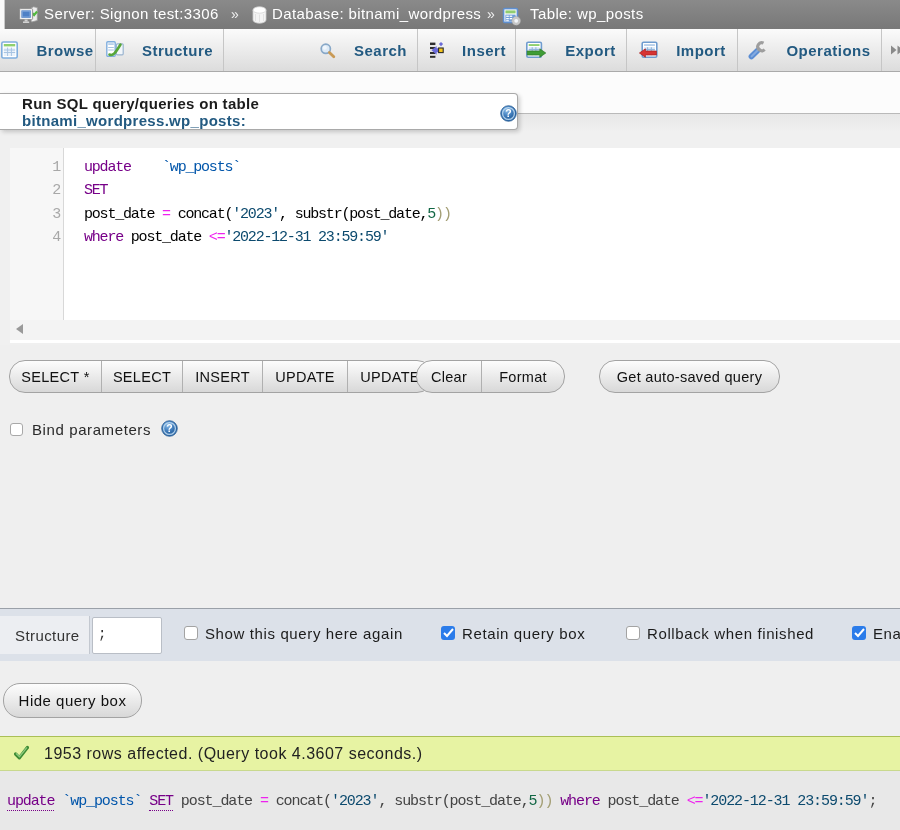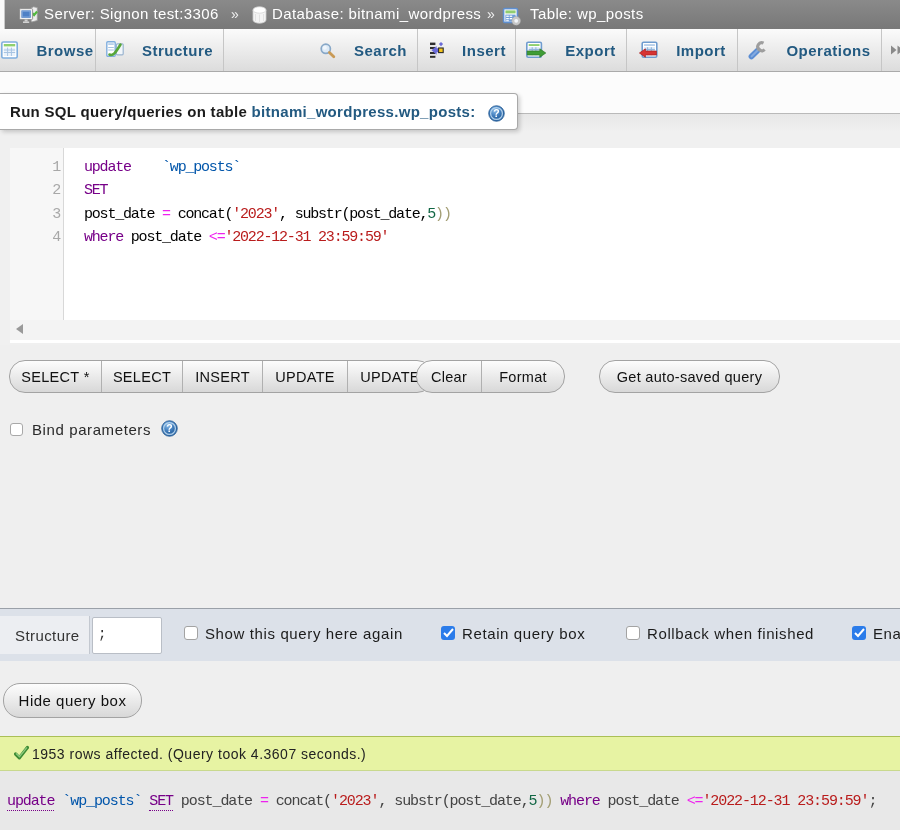--- a/index.html
+++ b/index.html
@@ -14,30 +14,30 @@
   #topbar .ic{position:absolute;display:inline-block;}
   
   #tabbar{left:0;top:29px;width:900px;height:43px;background:linear-gradient(#fbfbfb,#dcdcdc);border-bottom:1px solid #aaa;box-sizing:border-box;}
   .tab{position:absolute;top:0;height:42px;display:flex;align-items:center;justify-content:center;border-right:1px solid #c6c6c6;box-sizing:border-box;gap:18px;}
   .tab span{color:#235a81;font-weight:bold;font-size:15px;letter-spacing:.5px;}
   
   #whitezone{left:0;top:72px;width:900px;height:41px;background:#fcfcfc;}
   
   #fieldset{left:0;top:113px;width:900px;height:232px;background:#efefef;border-top:1px solid #b9b9b9;box-sizing:border-box;background:linear-gradient(#e7e7e7,#f0f0f0 18px);}
   #legend{left:0;top:93px;width:518px;height:37px;background:#fff;border:1px solid #a9a9a9;border-left:none;border-radius:0 4px 4px 0;box-sizing:border-box;box-shadow:2px 2px 4px rgba(0,0,0,.18);display:flex;align-items:center;}
-  #legend .t{margin-left:10px;font-size:15px;font-weight:bold;color:#1c1c1c;letter-spacing:.3px;}
+  #legend .t{margin-left:22px;font-size:15px;font-weight:bold;color:#1c1c1c;letter-spacing:.3px;}
   #legend .blue{color:#235a81;}
   
   #editor{left:10px;top:148px;width:890px;height:195px;background:#fff;}
   #gutter{position:absolute;left:0;top:0;width:54px;height:172px;background:#f7f7f7;border-right:1px solid #d8d8d8;box-sizing:border-box;}
   #hscroll{position:absolute;left:0;top:172px;width:890px;height:20px;background:#f3f3f3;}
   .ln{position:absolute;left:0;width:50px;text-align:right;color:#a8a8a8;font-family:"Liberation Mono",monospace;font-size:15px;letter-spacing:-1.2px;height:23.3px;line-height:23.3px;}
   .cm{position:absolute;left:74px;top:0;font-family:"Liberation Mono",monospace;font-size:15px;letter-spacing:-1.2px;color:#000;}
   .cm div{height:23.3px;line-height:23.3px;white-space:pre;}
-  .k{color:#708;} .v2{color:#05a;} .s{color:#b91c1c;} .n{color:#164;} .o{color:#e2e;} .tan{color:#a39e74;}
+  .k{color:#708;} .v2{color:#05a;} .s{color:#0c4a6e;} .n{color:#164;} .o{color:#e2e;} .tan{color:#a39e74;}
   #scrollarrow{left:16px;top:324px;width:0;height:0;border-top:5.5px solid transparent;border-bottom:5.5px solid transparent;border-right:7px solid #999;}
   .grp{position:absolute;top:360px;height:33px;display:flex;border:1px solid #a3a3a3;border-radius:16px;background:linear-gradient(#fdfdfd,#d8d8d8);box-sizing:border-box;overflow:hidden;}
   .grp .b{display:flex;align-items:center;justify-content:center;font-size:14.5px;letter-spacing:.3px;color:#111;border-right:1px solid #b0b0b0;box-sizing:border-box;}
   .grp .b:last-child{border-right:none;}
   
   #bindrow{left:10px;top:418px;display:flex;align-items:center;}
   .cb{width:13px;height:13px;background:#fff;border:1px solid #a8a8a8;border-radius:3px;box-sizing:border-box;}
   #bindrow label{margin-left:9px;font-size:15px;color:#2a2a2a;letter-spacing:.6px;}
   
   #delimbar{left:0;top:608px;width:900px;height:53px;background:#dce1e9;border-top:1px solid #9aa0a8;box-sizing:border-box;}
@@ -46,21 +46,21 @@
   #deliminput{position:absolute;left:92px;top:8px;width:70px;height:37px;background:#fff;border:1px solid #b9bec6;box-sizing:border-box;border-radius:2px;font-family:"Liberation Mono",monospace;font-size:14px;color:#333;padding-left:5px;line-height:33px;}
   .dcheck{position:absolute;top:626px;width:14px;height:14px;}
   .cb-off{background:#fff;border:1px solid #a3a3a3;border-radius:3px;box-sizing:border-box;}
   .cb-on{background:#2b7cea;border-radius:3px;}
   .cb-on svg{position:absolute;left:1.5px;top:2px;}
   .dlabel{position:absolute;top:625px;font-size:15px;color:#1c1c1c;letter-spacing:.62px;white-space:nowrap;}
   
   #hideqb{left:3px;top:683px;width:139px;height:35px;border:1px solid #a3a3a3;border-radius:17px;background:linear-gradient(#fdfdfd,#d8d8d8);box-sizing:border-box;display:flex;align-items:center;justify-content:center;font-size:15px;color:#111;letter-spacing:.5px;}
   
   #succ{left:0;top:736px;width:900px;height:35px;background:#e7f3a3;border-top:1px solid #aabf56;border-bottom:1px solid #c9d98e;box-sizing:border-box;display:flex;align-items:center;}
-  #succ .msg{margin-left:32px;font-size:14px;color:#222;letter-spacing:.5px;}
+  #succ .msg{margin-left:44px;font-size:16px;color:#222;letter-spacing:.5px;}
   #bottom{left:0;top:771px;width:900px;height:59px;background:#e8e8e8;}
   #echo{position:absolute;left:7px;top:793px;font-family:"Liberation Mono",monospace;font-size:15px;letter-spacing:-1.1px;white-space:pre;color:#444;}
   #echo .k{border-bottom:1px dotted #708;} #echo .k.nu{border-bottom:none;}
 </style>
 </head>
 <body>
 <div id="page">
   <div id="topbar" class="abs">
     <div class="strip"></div>
     <span class="ic" id="ic-server" style="left:19px;top:5px;"><svg width="20" height="20" viewBox="0 0 20 20">

